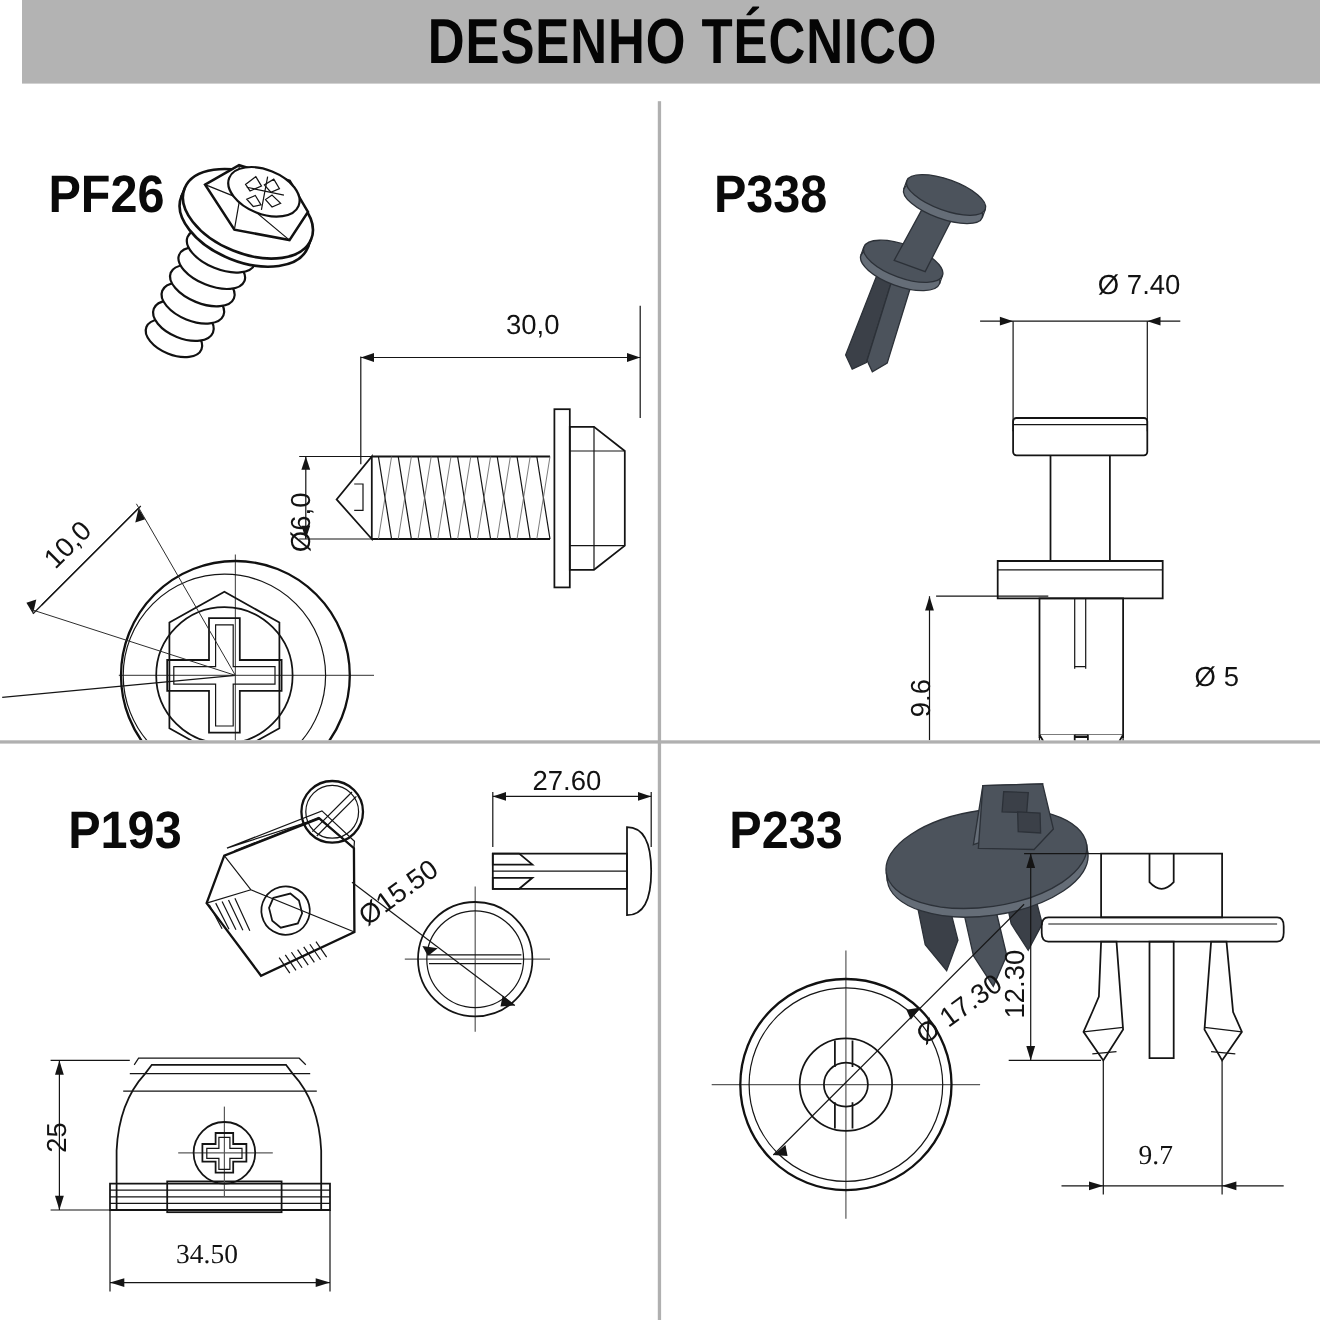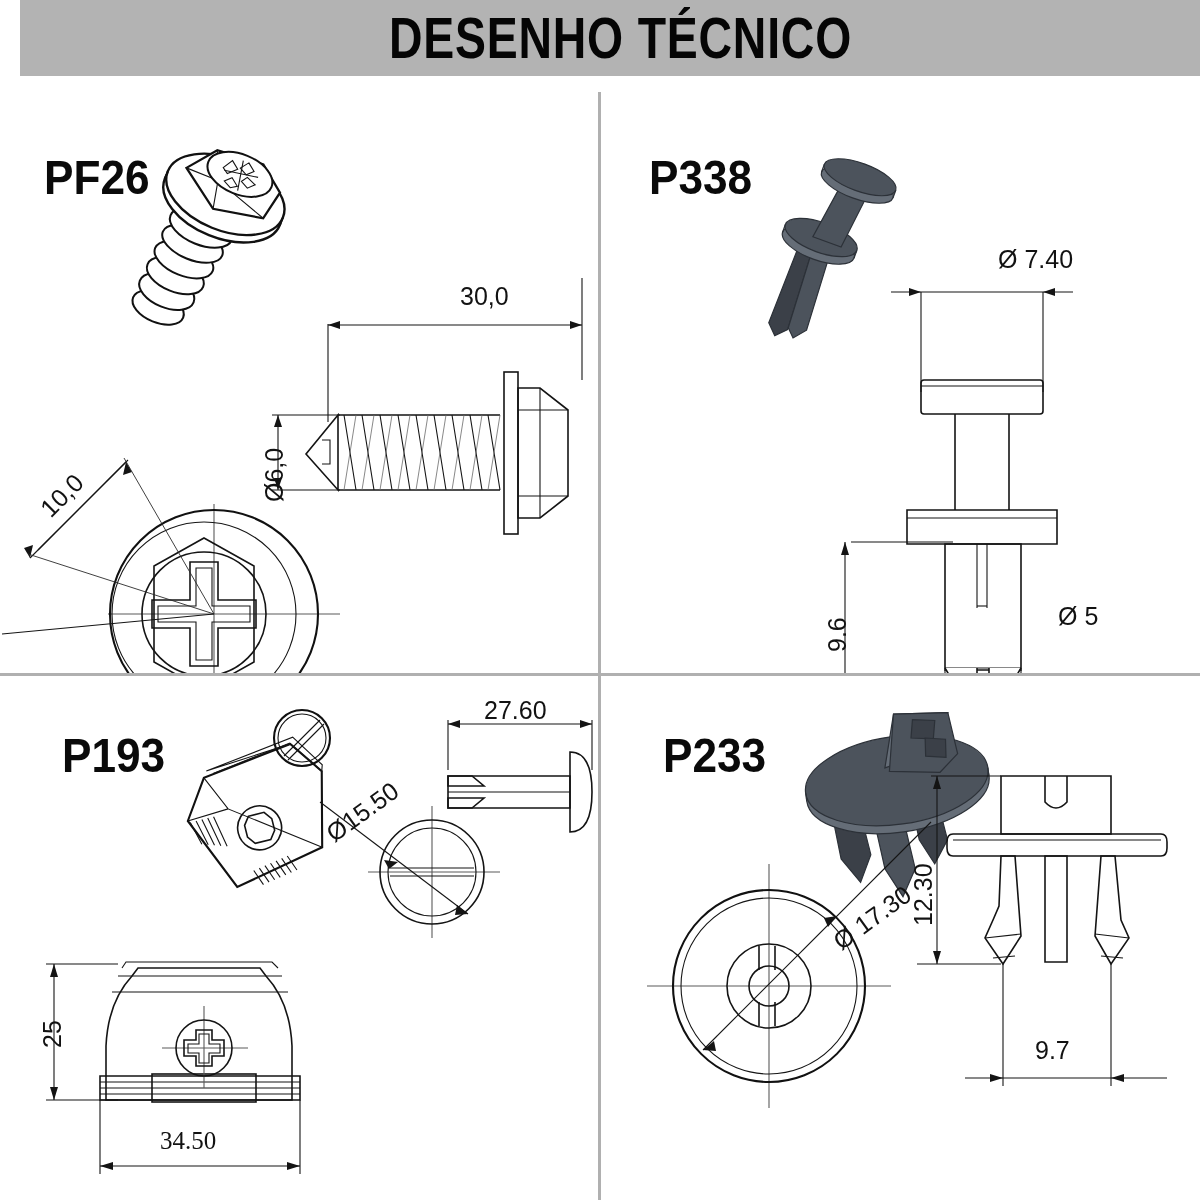--- a/index.html
+++ b/index.html
@@ -248,21 +248,21 @@
         <line x1="244" y1="450" x2="244" y2="628"></line>
         <path d="M244,450 l-4,13 l8,0 Z" fill="#141414" stroke="none"></path>
         <path d="M244,628 l-4,-13 l8,0 Z" fill="#141414" stroke="none"></path>
       </g>
     </svg>
 
     <svg class="svg-layer" style="top:0;" width="599" height="581" viewBox="0 0 599 581"></svg>
 
     <div class="dim" style="left:350px;top:155px;margin-left:47px;"><span>Ø</span> <span>7.40</span></div>
     <div class="dim rot90" style="left:224px;top:560px;">9.6</div>
-    <div class="dim" style="left:457px;top:512px;"><span>Ø</span> <span>5</span></div>
+    <div class="dim" style="left:485px;top:512px;"><span>Ø</span> <span>5</span></div>
   </div>
 
   <svg class="svg-layer" style="left:601px;top:92px;" width="599" height="581" viewBox="0 0 599 581">
     <g class="med">
       <path d="M344,576 L376,630 L376,576" fill="#fff"></path>
       <path d="M420,576 L388,630 L388,576" fill="#fff"></path>
     </g>
     <g class="thin">
       <line x1="344" y1="578" x2="344" y2="664"></line>
       <line x1="420" y1="578" x2="420" y2="664"></line>
@@ -450,16 +450,16 @@
           <line x1="510" y1="288" x2="510" y2="410"></line>
           <line x1="364" y1="402" x2="566" y2="402"></line>
           <path d="M402,402 l-13,-4 l0,8 Z" fill="#141414" stroke="none"></path>
           <path d="M510,402 l13,-4 l0,8 Z" fill="#141414" stroke="none"></path>
         </g>
       </g>
     </svg>
 
     <div class="dim rot35" style="left:228px;top:258px;"><span>Ø</span> <span>17.30</span></div>
     <div class="dim rot90" style="left:310px;top:250px;">12.30</div>
-    <div class="dim" style="left:434px;top:362px;">9.7</div>
+    <div class="dim" style="left:434px;top:362px;font-family:Liberation Serif, serif;">9.7</div>
   </div>
 
 </div>
 
 </body></html>

